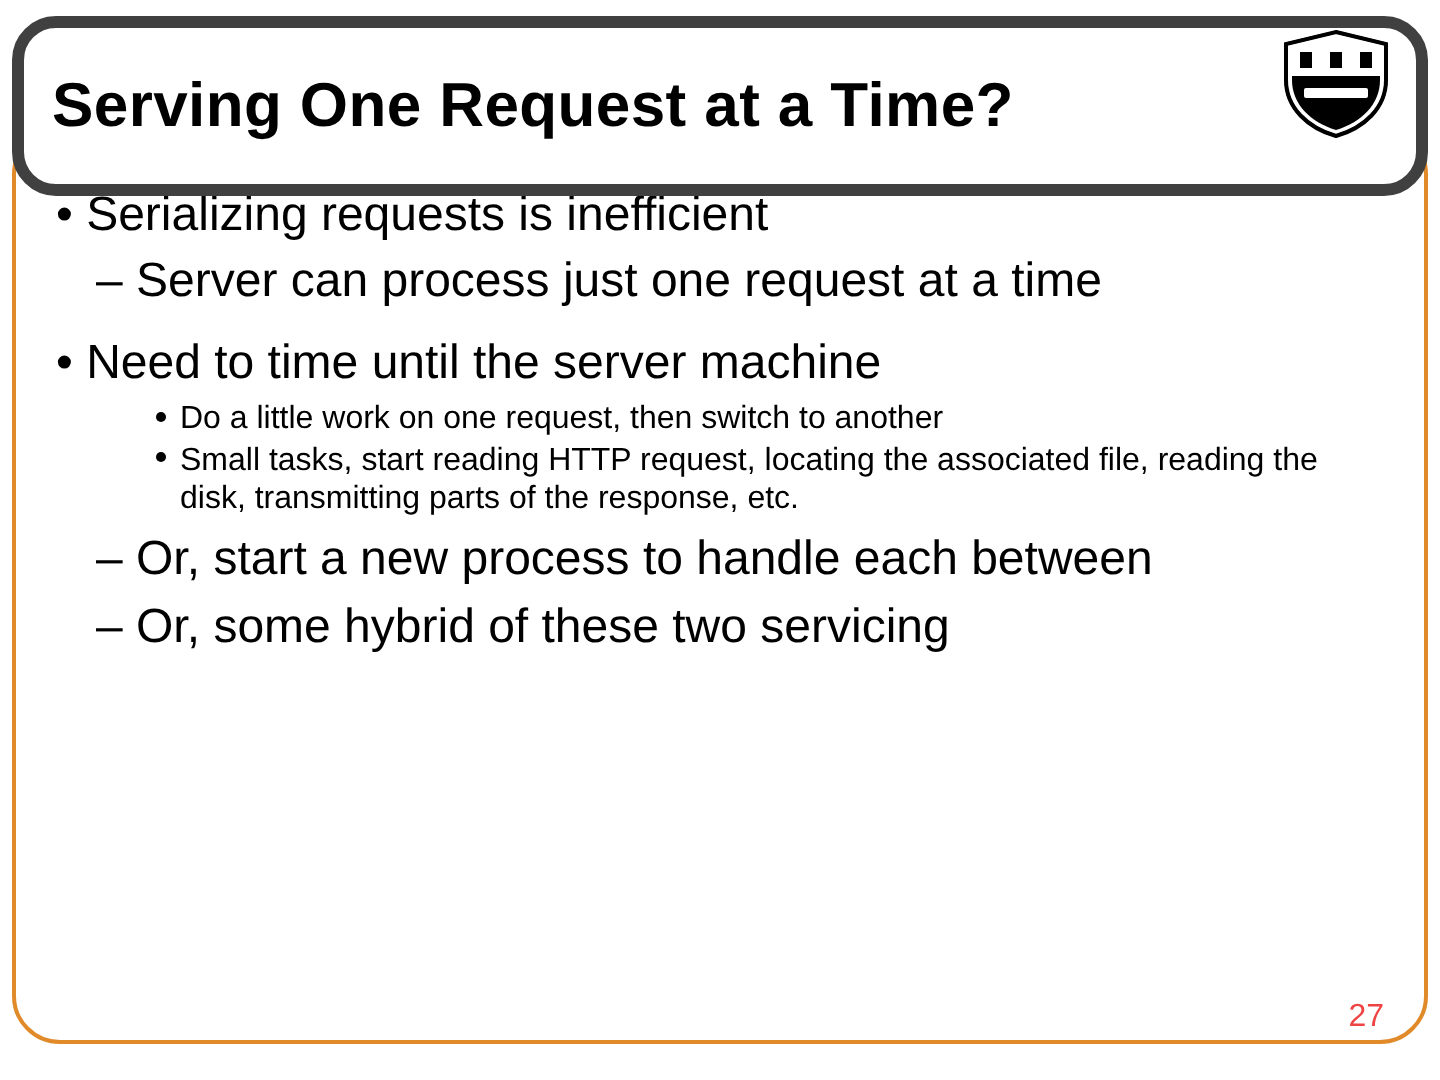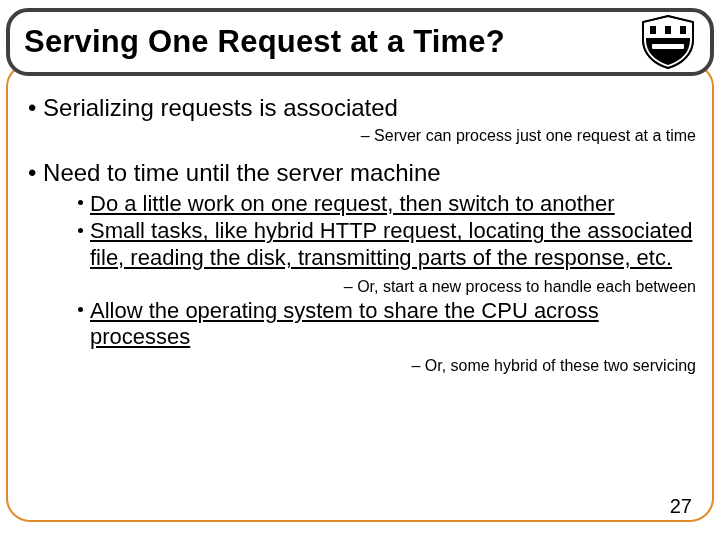--- a/index.html
+++ b/index.html
@@ -24,22 +24,22 @@
     top: 63px;
     bottom: 18px;
     border: 2px solid #e08a2a;
     border-radius: 24px;
   }
   .title-box {
     position: absolute;
     left: 6px;
     right: 6px;
     top: 8px;
-    height: 68px;
-    border: 4px solid #404040;
+    height: 90px;
+    border: 6px solid #404040;
     border-radius: 22px;
     background: #fff;
     display: flex;
     align-items: center;
     padding-left: 14px;
     z-index: 2;
   }
   .title-text {
     font-size: 31px;
     font-weight: bold;
@@ -63,54 +63,52 @@
     color: #000;
   }
   .b1 {
     font-size: 24px;
     margin-bottom: 4px;
     padding-left: 18px;
     text-indent: -14px;
   }
   .b1::before { content: "• "; }
   .b2 {
-    font-size: 16px;
+    font-size: 24px;
     padding-left: 40px;
     text-indent: -16px;
     margin-bottom: 1px;
     line-height: 1.22;
-    text-align: right;
   }
   .b2::before { content: "– "; }
   .b3 {
-    font-size: 22px;
+    font-size: 16px;
     padding-left: 66px;
     text-indent: -12px;
     margin-bottom: 1px;
     line-height: 1.22;
-    text-decoration: underline;
   }
   .b3 .dot {
     display:inline-block;
     width:5px; height:5px;
     background:#000;
     border-radius:50%;
     vertical-align: middle;
     margin-right: 7px;
     position: relative;
     top:-2px;
   }
   .gap { height: 12px; }
   .gapS { height: 4px; }
   .page-num {
     position: absolute;
     right: 28px;
     bottom: 22px;
-    font-size: 20px;
-    color: #000000;
+    font-size: 16px;
+    color: #ef4444;
   }
 </style>
 </head>
 <body>
 
 <div class="slide">
   <div class="frame"></div>
 
   <div class="title-box">
     <div class="title-text">Serving One Request at a Time?</div>
@@ -124,27 +122,26 @@
       <path d="M8 24 L52 24 L52 26 C52 38 43 47 30 51 C17 47 8 38 8 26 Z" fill="#000"></path>
       <rect x="14" y="30" width="32" height="5" rx="1" fill="#fff"></rect>
       <path d="M30 2 L55 8 L55 26 C55 40 44 50 30 54 C16 50 5 40 5 26 L5 8 Z" fill="none" stroke="#000" stroke-width="2"></path>
       <rect x="12" y="12" width="6" height="8" fill="#000"></rect>
       <rect x="27" y="12" width="6" height="8" fill="#000"></rect>
       <rect x="42" y="12" width="6" height="8" fill="#000"></rect>
     </svg>
   </div>
 
   <div class="content">
-    <div class="b1">Serializing requests is associated</div>
+    <div class="b1">Serializing requests is inefficient</div>
     <div class="b2">Server can process just one request at a time</div>
     <div class="gap"></div>
     <div class="b1">Need to time until the server machine</div>
     <div class="b3"><span class="dot"></span><span>Do a little work on one request, then switch to another</span></div>
-    <div class="b3"><span class="dot"></span><span>Small tasks, like hybrid HTTP request, locating the associated file, reading the disk, transmitting parts of the response, etc.</span></div>
+    <div class="b3"><span class="dot"></span><span>Small tasks, start reading HTTP request, locating the associated file, reading the disk, transmitting parts of the response, etc.</span></div>
     <div class="gapS"></div>
     <div class="b2">Or, start a new process to handle each between</div>
-    <div class="b3"><span class="dot"></span><span>Allow the operating system to share the CPU across processes</span></div>
     <div class="gapS"></div>
     <div class="b2">Or, some hybrid of these two servicing</div>
   </div>
 
   <div class="page-num">27</div>
 </div>
 
 </body></html>

